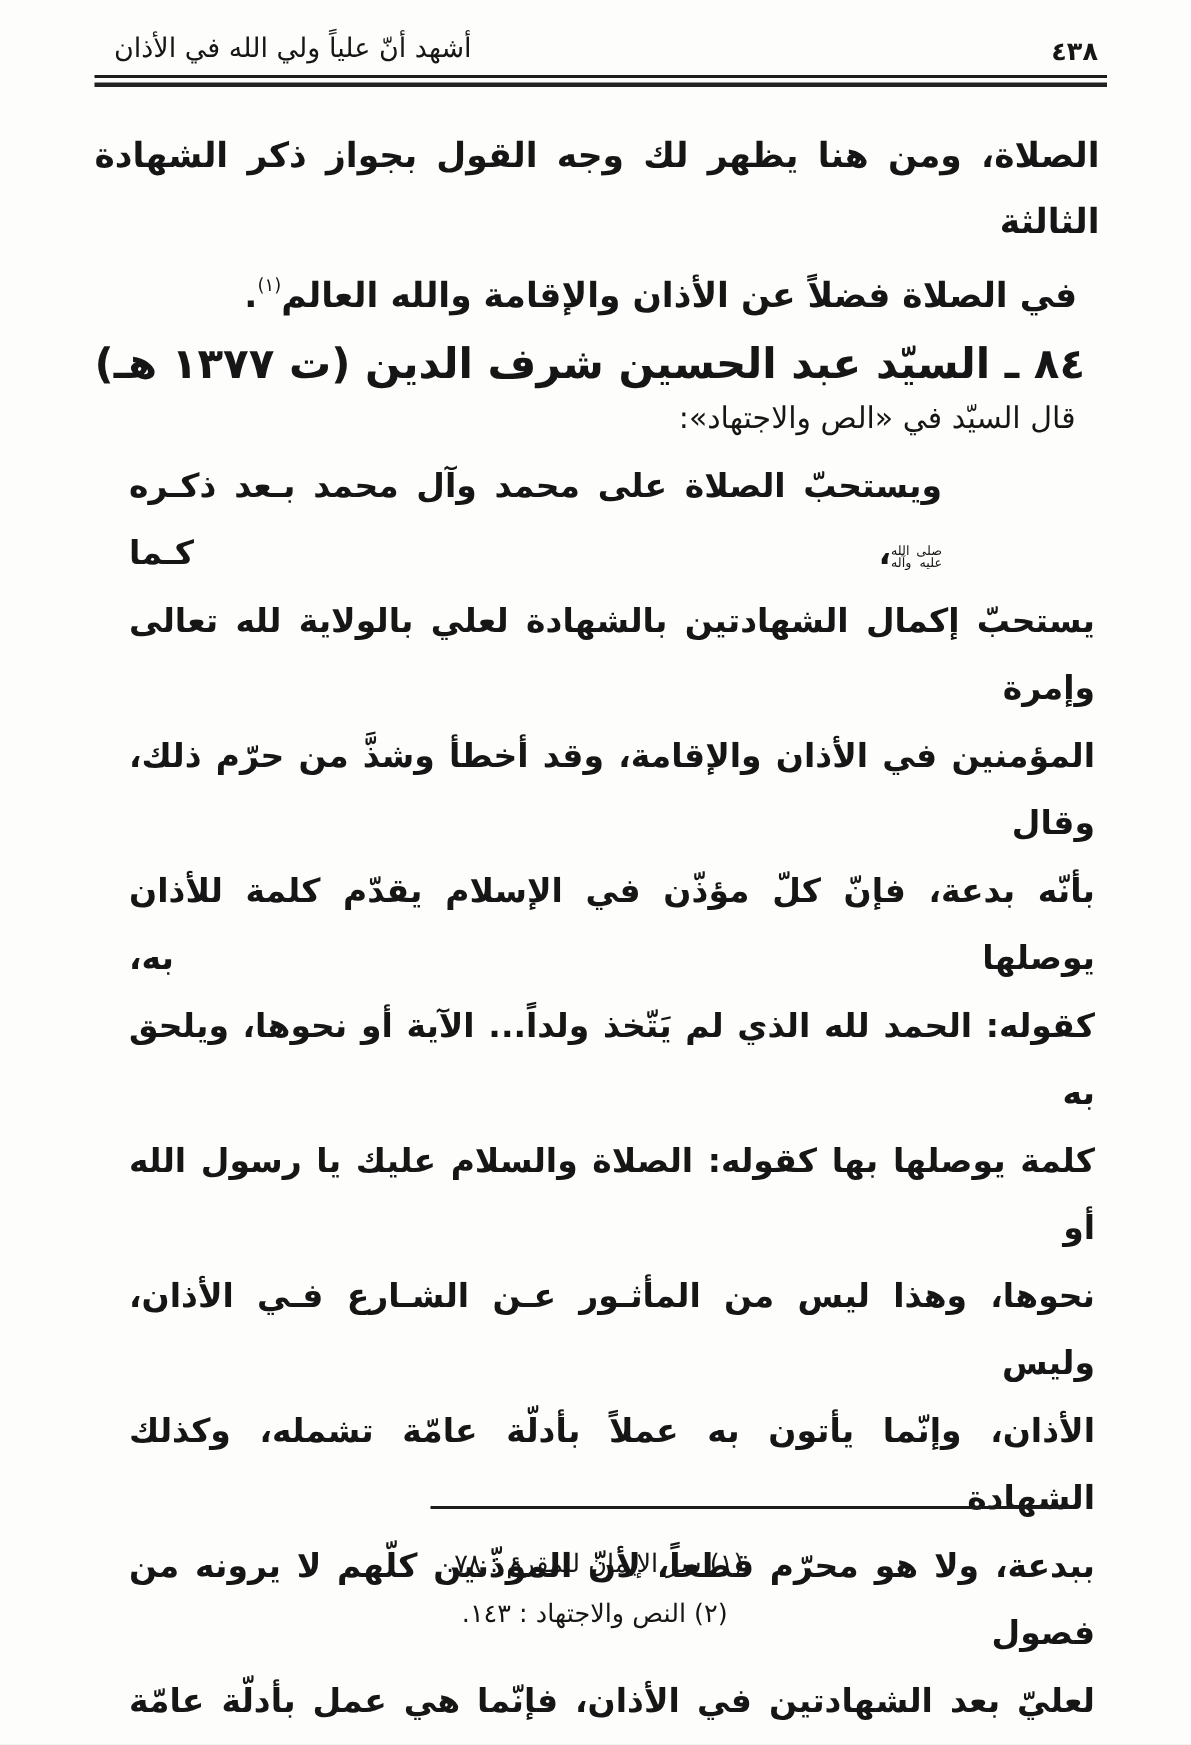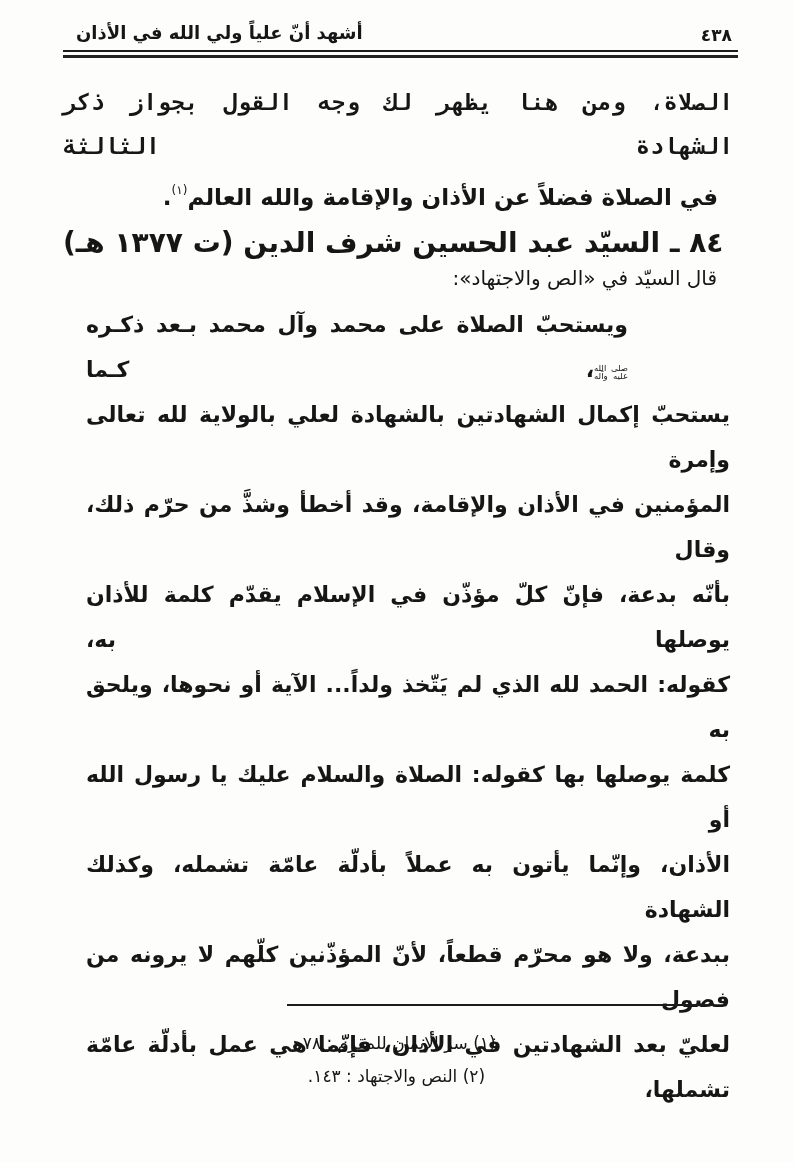--- a/index.html
+++ b/index.html
@@ -9,42 +9,42 @@
     margin:0 auto;
     background:#fdfdfc;
     color:#161616;
     font-family:"DejaVu Sans", sans-serif;
     direction:rtl;
     overflow:hidden;
   }
   
   .header-title{
     position:absolute;left:76px;top:22px;
-    font-size:18px;font-weight:700;letter-spacing:0;
+    font-size:18px;font-weight:400;letter-spacing:0;
     direction:rtl;
   }
   .page-number{
     position:absolute;right:62px;top:25px;
     font-size:17px;font-weight:700;
   }
   .rule-thin{
     position:absolute;left:63px;right:56px;top:50px;height:2px;
     background:#1c1c1c;
   }
   .rule-thick{
     position:absolute;left:63px;right:56px;top:55px;height:3px;
     background:#222;
   }
   
   .intro-quote{
     position:absolute;left:63px;right:61px;top:82px;
     font-size:23px;font-weight:700;line-height:44px;
   }
   .intro-line-1{
-    text-align:justify;text-align-last:justify;font-family:Liberation Mono, monospace;
+    text-align:justify;text-align-last:justify;
   }
   .intro-line-2{
     text-align:center;
     margin-left:95px;margin-right:10px;
   }
   
   .section-heading{
     position:absolute;left:63px;right:61px;top:226px;
     text-align:left;
     font-size:28px;font-weight:700;
@@ -110,20 +110,21 @@
 
   <div class="body-quote">
     <div class="bq-line bq-line-first">
       <span>ويستحبّ الصلاة على محمد وآل محمد بـعد ذكـره </span><span class="honorific"><span>صلى الله</span><span>عليه وآله</span></span><span>، كـما</span>
     </div>
     <div class="bq-line">يستحبّ إكمال الشهادتين بالشهادة لعلي بالولاية لله تعالى وإمرة</div>
     <div class="bq-line">المؤمنين في الأذان والإقامة، وقد أخطأ وشذَّ من حرّم ذلك، وقال</div>
     <div class="bq-line">بأنّه بدعة، فإنّ كلّ مؤذّن في الإسلام يقدّم كلمة للأذان يوصلها به،</div>
     <div class="bq-line">كقوله: الحمد لله الذي لم يَتّخذ ولداً... الآية أو نحوها، ويلحق به</div>
     <div class="bq-line">كلمة يوصلها بها كقوله: الصلاة والسلام عليك يا رسول الله أو</div>
+    <div class="bq-line">نحوها، وهذا ليس من المأثـور عـن الشـارع فـي الأذان، وليس</div>
     <div class="bq-line">الأذان، وإنّما يأتون به عملاً بأدلّة عامّة تشمله، وكذلك الشهادة</div>
     <div class="bq-line">ببدعة، ولا هو محرّم قطعاً، لأنّ المؤذّنين كلّهم لا يرونه من فصول</div>
     <div class="bq-line">لعليّ بعد الشهادتين في الأذان، فإنّما هي عمل بأدلّة عامّة تشملها،</div>
 
   </div>
 
   <div class="footnote-divider"></div>
   <div class="footnotes">
     <div>(١) سر الإيمان للمقرم : ٧٨.</div>
     <div>(٢) النص والاجتهاد : ١٤٣.</div>

